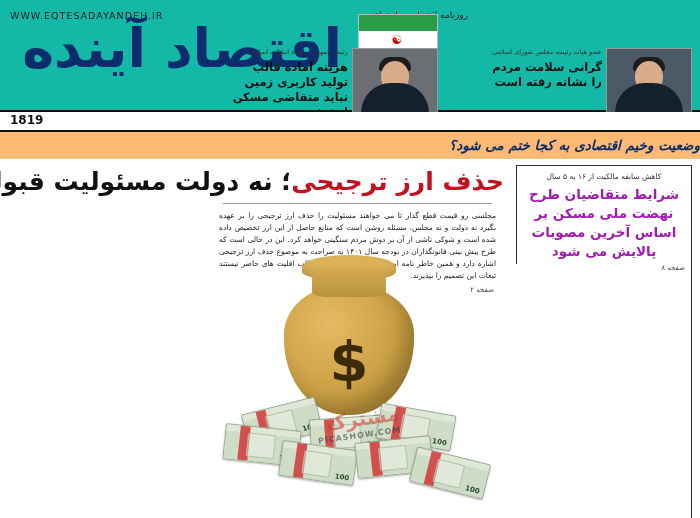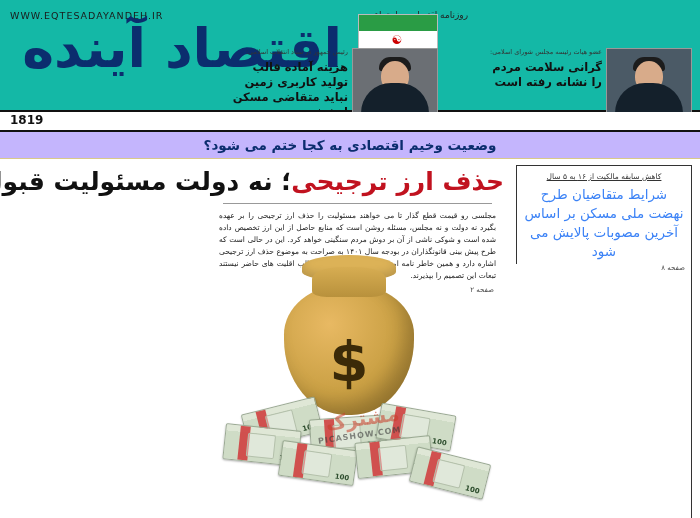--- a/index.html
+++ b/index.html
@@ -167,24 +167,25 @@
     top: 1px;
     left: 10px;
     font-size: 12px;
     font-weight: bold;
     color: #111;
   }
 
   
   .banner {
     height: 26px;
-    background: #c4b5fd;
+    background: #fdba74;
     border-bottom: 1px solid #d9c98a;
-    text-align: center;
+    text-align: right;
     position: relative;
+    font-style: italic;
   }
   .banner-text {
     font-size: 13.5px;
     font-weight: bold;
     color: #0b2d6e;
     line-height: 26px;
   }
 
   
   .content {
@@ -348,27 +349,26 @@
     border: 1px solid #333;
     padding: 5px 6px;
     margin-bottom: 8px;
     text-align: center;
   }
   .box .kicker {
     font-size: 7.5px;
     color: #333;
     margin-bottom: 3px;
     line-height: 11px;
-    text-decoration: underline;
   }
   .box .head {
     font-size: 13.5px;
-    font-weight: normal;
+    font-weight: bold;
     line-height: 19px;
-    color: #3b82f6;
+    color: #a21caf;
   }
   .box .page {
     font-size: 7px;
     color: #444;
     text-align: right;
     margin-top: 3px;
   }
 
   
   .lnews { text-align: center; margin-bottom: 10px; }

